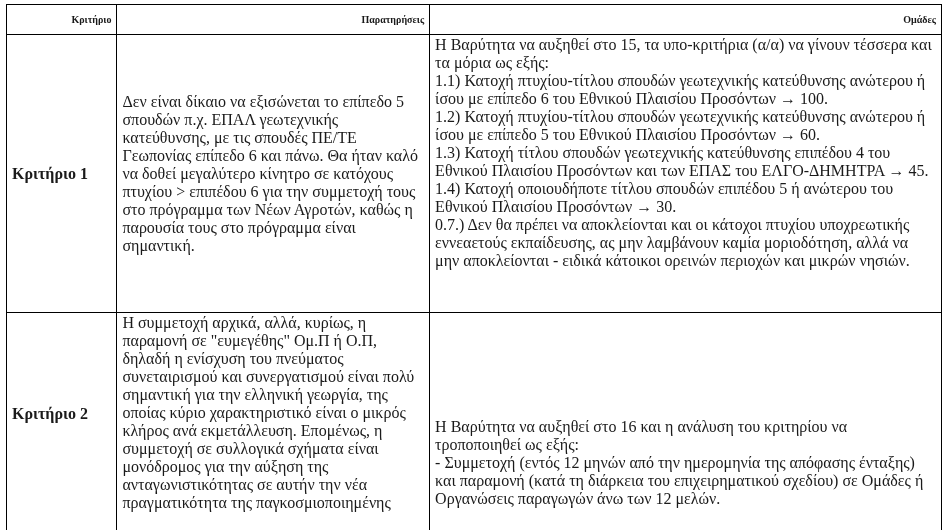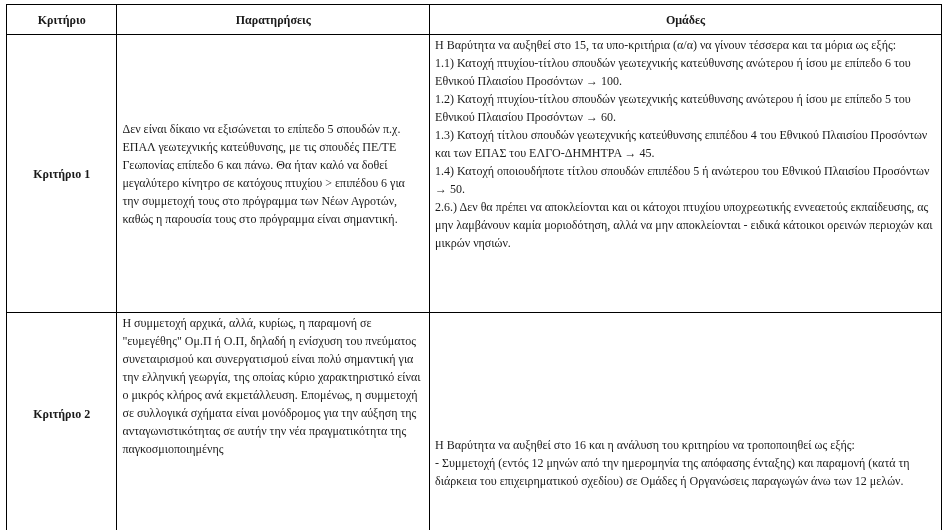--- a/index.html
+++ b/index.html
@@ -1,23 +1,23 @@
 <!DOCTYPE html>
 <html><head>
   <meta charset="utf-8">
   <style>
     html, body { margin: 0; padding: 0; background: #ffffff; }
     body { width: 948px; height: 530px; overflow: hidden; position: relative; font-family: "Liberation Serif", "DejaVu Serif", serif; color: #1a1a1a; }
     .tbl { position: absolute; left: 6px; top: 4px; border-collapse: collapse; table-layout: fixed; width: 936px; }
-    .tbl td, .tbl th { border: 1px solid #000; padding: 0 5px; vertical-align: middle; font-size: 12px; line-height: 18px; }
-    .tbl th { font-weight: bold; text-align: center; height: 29px; font-size: 12px; }
+    .tbl td, .tbl th { border: 1px solid #000; padding: 0 5px; vertical-align: middle; font-size: 16px; line-height: 18px; }
+    .tbl th { font-weight: bold; text-align: right; height: 29px; font-size: 10px; }
     .col1 { width: 107px; }
     .col2 { width: 303px; }
     .col3 { width: 496px; }
-    .crit { text-align: center; font-weight: bold; }
+    .crit { text-align: left; font-weight: bold; }
     .crit2 { vertical-align: top !important; padding-top: 92px !important; }
     .obs p, .prop p { margin: 0; }
     .obs2 { vertical-align: top !important; padding-top: 1px !important; }
     .row1 td { height: 276px; }
     .row2 td { height: 188px; }
     .prop1 { vertical-align: top !important; padding-top: 1px !important; }
     .prop2 { padding-top: 20px !important; }
   </style>
 </head>
 <body>
@@ -37,22 +37,22 @@
   <tr class="row1">
     <td class="crit">Κριτήριο 1</td>
     <td class="obs">
       <p>Δεν είναι δίκαιο να εξισώνεται το επίπεδο 5 σπουδών π.χ. ΕΠΑΛ γεωτεχνικής κατεύθυνσης, με τις σπουδές ΠΕ/ΤΕ Γεωπονίας επίπεδο 6 και πάνω. Θα ήταν καλό να δοθεί μεγαλύτερο κίνητρο σε κατόχους πτυχίου &gt; επιπέδου 6 για την συμμετοχή τους στο πρόγραμμα των Νέων Αγροτών, καθώς η παρουσία τους στο πρόγραμμα είναι σημαντική.</p>
     </td>
     <td class="prop prop1">
       <p>Η Βαρύτητα να αυξηθεί στο 15, τα υπο-κριτήρια (α/α) να γίνουν τέσσερα και τα μόρια ως εξής:</p>
       <p>1.1) Κατοχή πτυχίου-τίτλου σπουδών γεωτεχνικής κατεύθυνσης ανώτερου ή ίσου με επίπεδο 6 του Εθνικού Πλαισίου Προσόντων → 100.</p>
       <p>1.2) Κατοχή πτυχίου-τίτλου σπουδών γεωτεχνικής κατεύθυνσης ανώτερου ή ίσου με επίπεδο 5 του Εθνικού Πλαισίου Προσόντων → 60.</p>
       <p>1.3) Κατοχή τίτλου σπουδών γεωτεχνικής κατεύθυνσης επιπέδου 4 του Εθνικού Πλαισίου Προσόντων και των ΕΠΑΣ του ΕΛΓΟ-ΔΗΜΗΤΡΑ → 45.</p>
-      <p>1.4) Κατοχή οποιουδήποτε τίτλου σπουδών επιπέδου 5 ή ανώτερου του Εθνικού Πλαισίου Προσόντων → 50.</p>
-      <p>2.6.) Δεν θα πρέπει να αποκλείονται και οι κάτοχοι πτυχίου υποχρεωτικής εννεαετούς εκπαίδευσης, ας  μην λαμβάνουν καμία μοριοδότηση, αλλά να μην αποκλείονται - ειδικά κάτοικοι ορεινών περιοχών και μικρών νησιών.</p>
+      <p>1.4) Κατοχή οποιουδήποτε τίτλου σπουδών επιπέδου 5 ή ανώτερου του Εθνικού Πλαισίου Προσόντων → 30.</p>
+      <p>0.7.) Δεν θα πρέπει να αποκλείονται και οι κάτοχοι πτυχίου υποχρεωτικής εννεαετούς εκπαίδευσης, ας  μην λαμβάνουν καμία μοριοδότηση, αλλά να μην αποκλείονται - ειδικά κάτοικοι ορεινών περιοχών και μικρών νησιών.</p>
     </td>
   </tr>
   <tr class="row2">
     <td class="crit crit2">Κριτήριο 2</td>
     <td class="obs obs2">
       <p>Η συμμετοχή αρχικά, αλλά, κυρίως, η παραμονή σε "ευμεγέθης" Ομ.Π ή Ο.Π, δηλαδή η ενίσχυση του πνεύματος συνεταιρισμού και συνεργατισμού είναι πολύ σημαντική για την ελληνική γεωργία, της οποίας κύριο χαρακτηριστικό είναι ο μικρός κλήρος ανά εκμετάλλευση. Επομένως, η συμμετοχή σε συλλογικά σχήματα είναι μονόδρομος για την αύξηση της ανταγωνιστικότητας σε αυτήν την νέα πραγματικότητα της παγκοσμιοποιημένης</p>
     </td>
     <td class="prop prop2">
       <p>Η Βαρύτητα να αυξηθεί στο 16 και η ανάλυση του κριτηρίου να τροποποιηθεί ως εξής:</p>
       <p>- Συμμετοχή (εντός 12 μηνών από την ημερομηνία της απόφασης ένταξης) και παραμονή (κατά τη διάρκεια του επιχειρηματικού σχεδίου) σε Ομάδες ή Οργανώσεις παραγωγών άνω των 12 μελών.</p>

